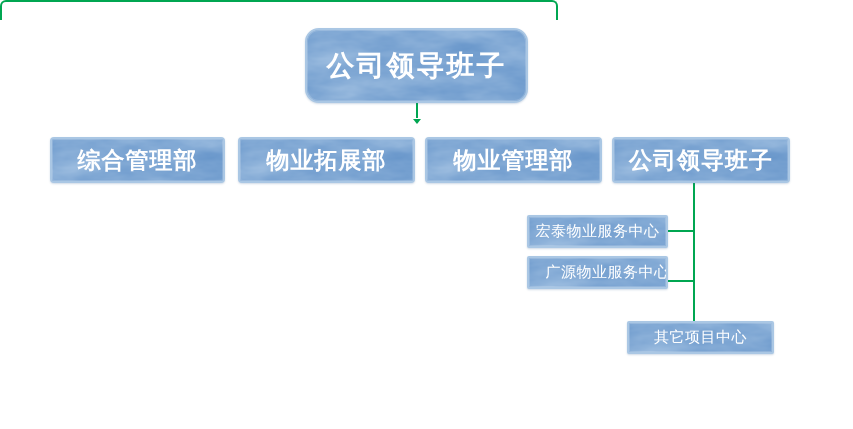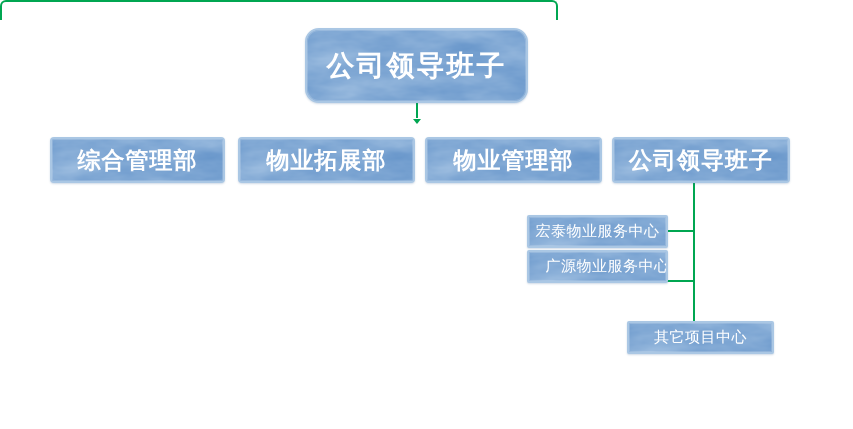--- a/index.html
+++ b/index.html
@@ -45,21 +45,21 @@
   }
   .node-dept-0{ left:50px;  width:175px; }
   .node-dept-1{ left:238px; width:177px; }
   .node-dept-2{ left:425px; width:177px; }
   .node-dept-3{ left:612px; width:178px; }
   .node-center{
     left:527px; width:141px; height:33px;
     border-radius:2px; font-size:15px; font-weight:400; letter-spacing:.5px;
   }
   .node-center-0{ top:215px; }
-  .node-center-1{ top:250px;padding-left:20px; }
+  .node-center-1{ top:256px;padding-left:20px; }
   .node-center-2{ left:627px; top:321px; width:147px; height:33px; }
   
   .conn{ position:absolute; background:var(--connector); }
   .conn-root-stem{ left:416px; top:86px; width:2px; height:32px; }
   .conn-bracket{
     left:138px; top:117px; width:558px; height:20px;
     background:transparent;
     border:2px solid var(--connector); border-bottom:none;
     border-radius:6px 6px 0 0;
   }

